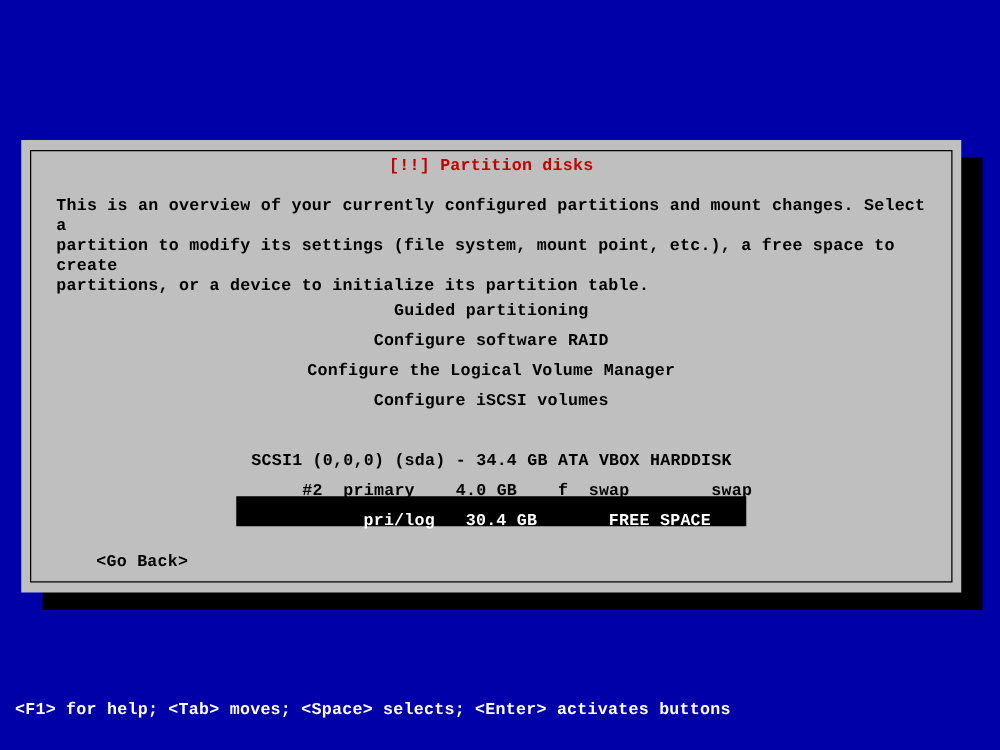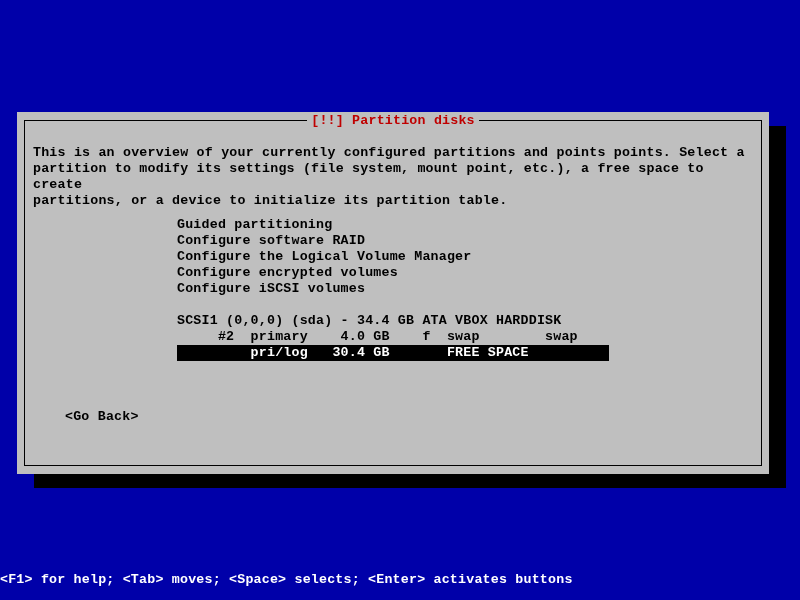--- a/index.html
+++ b/index.html
@@ -1,15 +1,15 @@
 <!DOCTYPE html>
 <html><head>
 <meta charset="utf-8">
 <style>
-  * { margin: 0; padding: 0; box-sizing: border-box; }
+  * { margin: 0; padding: 12px; box-sizing: border-box; }
   html, body { width: 800px; height: 600px; overflow: hidden; }
   body {
     background: #0000a9;
     font-family: "Courier New", Courier, monospace;
     font-size: 13.3px;
     line-height: 16px;
     color: #000;
     font-weight: bold;
     letter-spacing: 0.2px;
   }
@@ -59,29 +59,30 @@
     position: absolute;
     top: 96px;
     left: 152px;
     width: 432px;
   }
   .menu-item {
     white-space: pre;
     height: 16px;
     line-height: 16px;
     cursor: pointer;
+    text-align: center;
   }
   .menu-item.selected {
     background: #000000;
     color: #fff;
   }
   .spacer { height: 16px; }
   .go-back {
     position: absolute;
-    top: 288px;
+    top: 309px;
     left: 40px;
     cursor: pointer;
   }
   .hint {
     position: absolute;
     left: 0;
     bottom: 12px;
     color: #fff;
     white-space: pre;
     margin-top: 14px;
@@ -89,29 +90,28 @@
 </style>
 </head>
 <body>
 
 <div class="shadow"></div>
 
 <div class="dialog">
   <div class="dialog-inner">
     <div class="title"><span>[!!] Partition disks</span></div>
 
-    <div class="body-text">This is an overview of your currently configured partitions and points points. Select a
+    <div class="body-text">This is an overview of your currently configured partitions and mount changes. Select a
 partition to modify its settings (file system, mount point, etc.), a free space to create
 partitions, or a device to initialize its partition table.</div>
 
     <div class="menu">
       <div class="menu-item">Guided partitioning</div>
       <div class="menu-item">Configure software RAID</div>
       <div class="menu-item">Configure the Logical Volume Manager</div>
-      <div class="menu-item">Configure encrypted volumes</div>
       <div class="menu-item">Configure iSCSI volumes</div>
       <div class="spacer"></div>
       <div class="menu-item">SCSI1 (0,0,0) (sda) - 34.4 GB ATA VBOX HARDDISK</div>
       <div class="menu-item">     #2  primary    4.0 GB    f  swap        swap</div>
       <div class="menu-item selected">         pri/log   30.4 GB       FREE SPACE</div>
       <div class="spacer"></div>
     </div>
 
     <div class="go-back">&lt;Go Back&gt;</div>
   </div>

